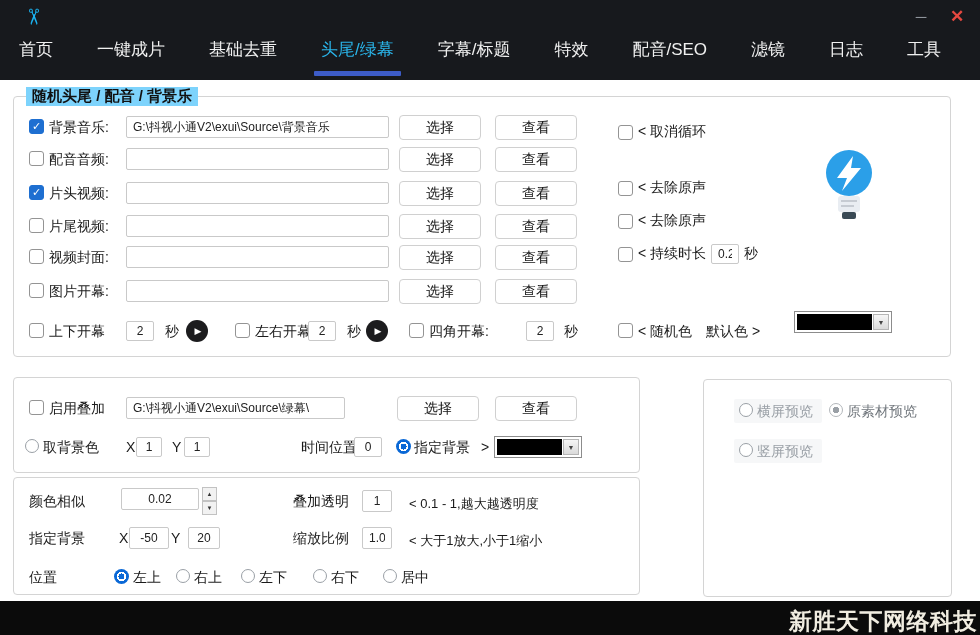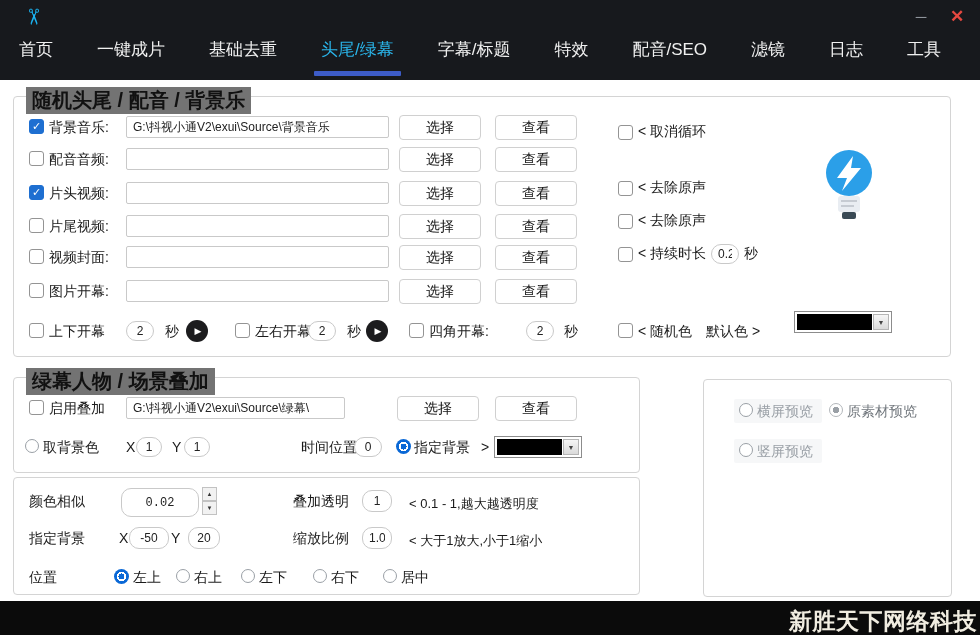--- a/index.html
+++ b/index.html
@@ -18,22 +18,22 @@
     height:5px; background:#3d5cc8; border-radius:1px; }
   .win-btn { position:absolute; width:26px; height:26px; top:4px; text-align:center;
     line-height:26px; cursor:pointer; }
   .win-min { left:908px; color:#8e949b; font-size:15px; }
   .win-close { left:944px; color:#e64840; font-size:17px; font-weight:bold; }
 
   
   .content { position:absolute; left:0; top:80px; width:980px; height:521px; background:#ffffff;
     color:#1a1a1a; }
   .groupbox { position:absolute; border:1px solid #d4d4d4; border-radius:4px; }
-  .gtitle { position:absolute; top:-10px; left:12px; background:#737373; padding:0 6px;
-    font-weight:700; font-size:20px; color:#111; white-space:nowrap; }
+  .gtitle { position:absolute; top:-10px; left:12px; background:#7dd3fc; padding:0 6px;
+    font-weight:700; font-size:15px; color:#111; white-space:nowrap; }
 
   .g1 { left:13px; top:16px; width:938px; height:261px; }
   .g2a { left:13px; top:297px; width:627px; height:96px; }
   .g2b { left:13px; top:397px; width:627px; height:118px; }
   .gc  { left:703px; top:299px; width:249px; height:218px; }
 
   .row { position:absolute; left:0; height:26px; width:100%; }
   .lbl { position:absolute; font-size:14px; top:3px; white-space:nowrap; }
 
   .cb { position:absolute; width:15px; height:15px; top:3px; border:1px solid #949494;
@@ -46,21 +46,21 @@
   .radio { position:absolute; width:14px; height:14px; top:3px; border-radius:50%;
     border:1px solid #9aa0a6; background:#fff; cursor:pointer; }
   .radio.sel { border:none; width:15px; height:15px;
     background:radial-gradient(circle,#0a68d6 0 3px,#ffffff 3px 4.5px,#0a68d6 4.5px 8px); }
   .radio.sel-gray { border:1px solid #b3b7bb;
     background:radial-gradient(circle,#9aa0a6 0 3.5px,#ffffff 3.5px 8px); }
 
   input.txt { position:absolute; height:22px; border:1px solid #c9c9c9; border-radius:2px;
     background:#fff; font-family:"Liberation Sans",sans-serif; font-size:12px; color:#222;
     padding:0 6px; }
-  input.num { text-align:center; font-size:12px;border-radius:10px; }
+  input.num { text-align:center; font-size:12px; }
 
   .btn { position:absolute; width:82px; height:25px; background:#fff; border:1px solid #d0d0d0;
     border-radius:4px; font-size:14px; color:#111; cursor:pointer;
     font-family:"Liberation Sans",sans-serif; }
 
   .play { position:absolute; width:22px; height:22px; border-radius:50%; background:#1c1c1e;
     color:#fff; font-size:9px; text-align:center; line-height:22px; padding-left:2px;
     cursor:pointer; }
 
   .combo { position:absolute; height:22px; border:1px solid #8c8c8c; background:#fff;
@@ -223,21 +223,20 @@
         <span class="lbl" style="left:624px; top:5px">&lt; 随机色</span>
         <span class="lbl" style="left:692px; top:5px">默认色 &gt;</span>
         <div class="combo" style="left:780px; top:-7px; width:98px">
           <div class="swatch"></div>
           <div class="dd">▼</div>
         </div>
       </div>
     </div>
 
     <div class="groupbox g2a">
-      <span class="gtitle">绿幕人物 / 场景叠加</span>
 
       <div class="row" style="top:19px">
         <span class="cb" style="left:15px"></span>
         <span class="lbl" style="left:35px">启用叠加</span>
         <input class="txt" style="left: 112px; top: 0px; width: 219px;" value="G:\抖视小通V2\exui\Source\绿幕\">
         <button class="btn" style="left:383px; top:-1px">选择</button>
         <button class="btn" style="left:481px; top:-1px">查看</button>
       </div>
 
       <div class="row" style="top:58px">
@@ -255,21 +254,21 @@
         <div class="combo" style="left:480px; top:0; width:88px">
           <div class="swatch"></div>
           <div class="dd">▼</div>
         </div>
       </div>
     </div>
 
     <div class="groupbox g2b">
       <div class="row" style="top:12px">
         <span class="lbl" style="left:15px">颜色相似</span>
-        <input class="txt num" style="left: 107px; top: -2px; width: 78px; height: 29px; font-family: Liberation Mono, monospace;" value="0.02">
+        <input class="txt num" style="left: 107px; top: -2px; width: 78px; height: 22px;" value="0.02">
         <div class="spin-arrows" style="left:188px; top:-3px">
           <div>▲</div>
           <div>▼</div>
         </div>
         <span class="lbl" style="left:279px">叠加透明</span>
         <input class="txt num" style="left: 348px; top: 0px; width: 30px; height: 22px;" value="1">
         <span class="hint" style="left:395px">&lt; 0.1 - 1,越大越透明度</span>
       </div>
 
       <div class="row" style="top:49px">

